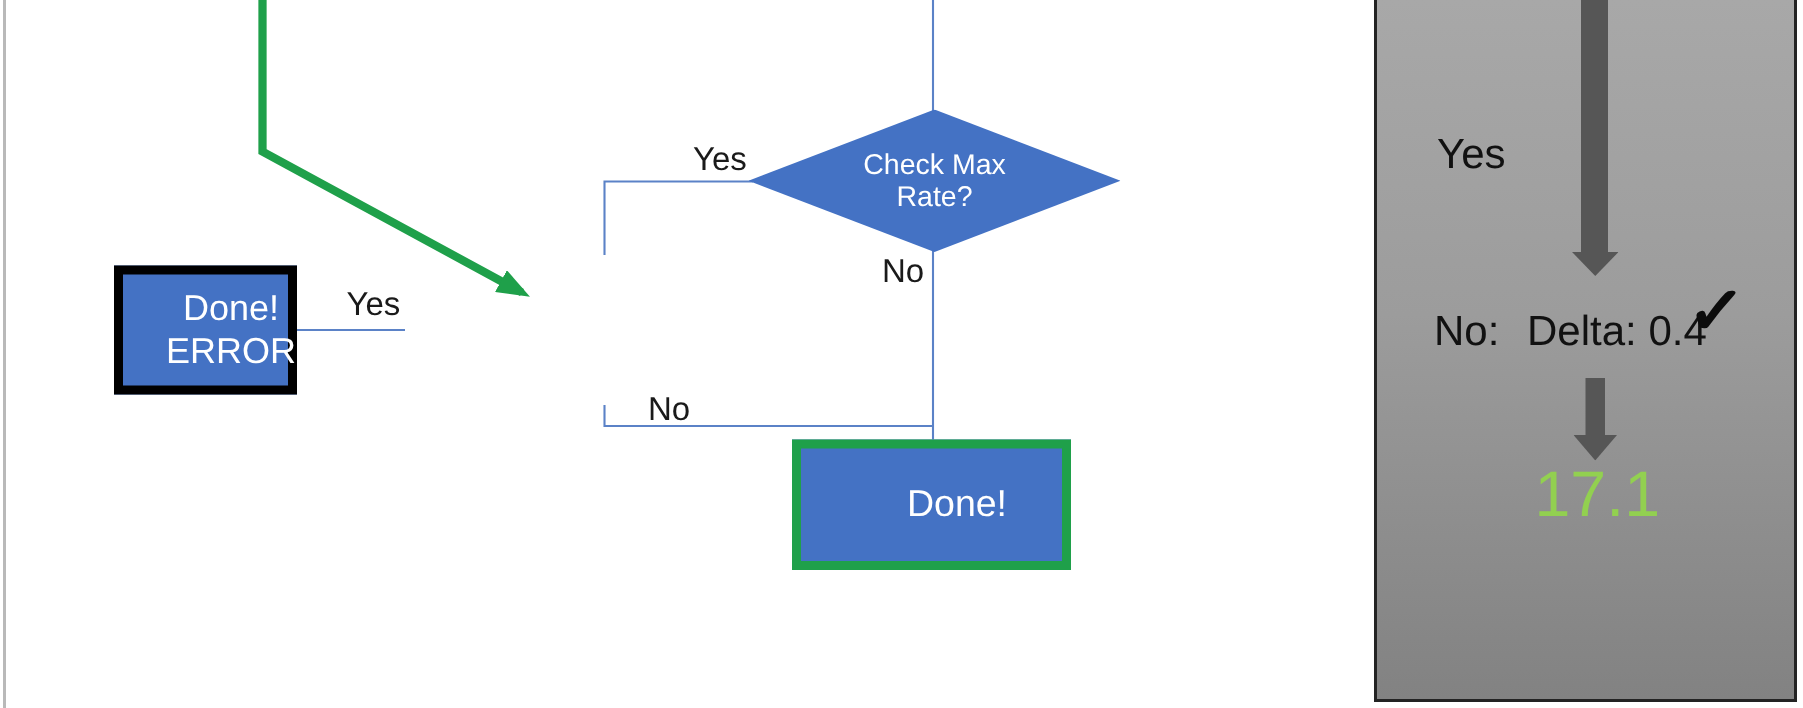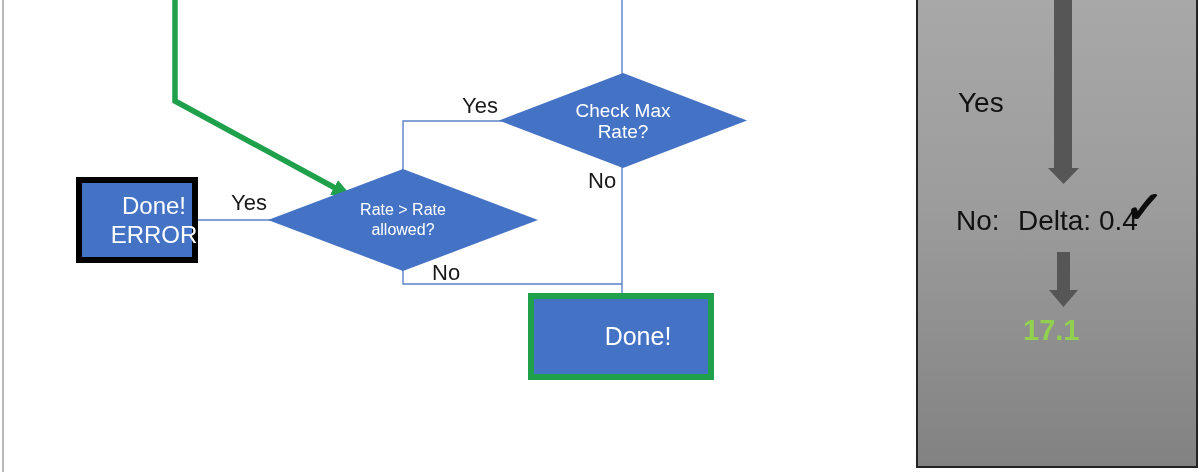--- a/index.html
+++ b/index.html
@@ -55,21 +55,21 @@
   .panel .arrow-head{position:absolute;background:#565656;clip-path:polygon(0 0,100% 0,50% 100%);}
   #p-arrow1-shaft{left:136px;top:0;width:18px;height:168px;}
   #p-arrow1-head{left:130px;top:168px;width:31px;height:16px;}
   #p-arrow2-shaft{left:139px;top:252px;width:13px;height:38px;}
   #p-arrow2-head{left:131px;top:290px;width:29px;height:17px;}
   .panel-text{position:absolute;color:#111111;font-size:28px;line-height:34px;}
   #p-yes{left:40px;top:86px;}
   #p-no{left:38px;top:204px;}
   #p-delta{left:100px;top:204px;}
   #p-check{left:207px;top:182px;font-size:46px;line-height:50px;font-weight:bold;color:#0c0c0c;transform:rotate(3deg);}
-  #p-result{position:absolute;left:105px;top:305px;font-size:29px;line-height:50px;font-weight:bold;color:#92d050;}
+  #p-result{position:absolute;left:105px;top:305px;font-size:43px;line-height:50px;font-weight:normal;color:#92d050;}
 </style>
 </head>
 <body>
 
 <div class="stage">
 
   <div class="slide-edge"></div>
 
   <svg class="wires" width="1202" height="472" viewBox="0 0 1202 472">
     <defs>
@@ -88,24 +88,20 @@
 
     <path class="conn" d="M403,270 V284 H622"></path>
 
     <path class="green-line" d="M175,0 V101 L348,195" marker-end="url(#green-arrowhead)"></path>
   </svg>
 
   <div class="diamond" id="diamond-check">
     <div class="node-label">Check Max
 Rate?</div>
   </div>
-  <div class="diamond" id="diamond-rate">
-    <div class="node-label">Rate &gt; Rate
-allowed?</div>
-  </div>
 
   <div class="termbox" id="box-done-error">Done!
 ERROR</div>
   <div class="termbox" id="box-done">Done!</div>
 
   <div class="branch-label" id="lbl-check-yes">Yes</div>
   <div class="branch-label" id="lbl-check-no">No</div>
   <div class="branch-label" id="lbl-rate-yes">Yes</div>
   <div class="branch-label" id="lbl-rate-no">No</div>
 

